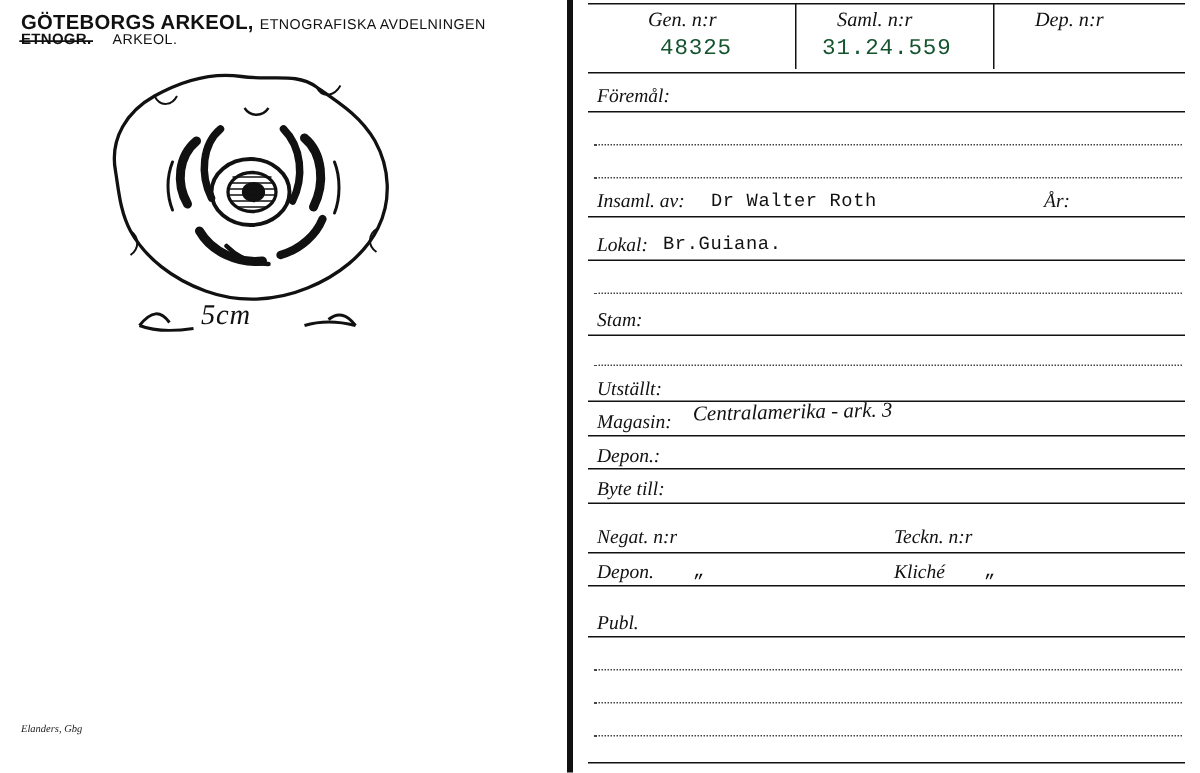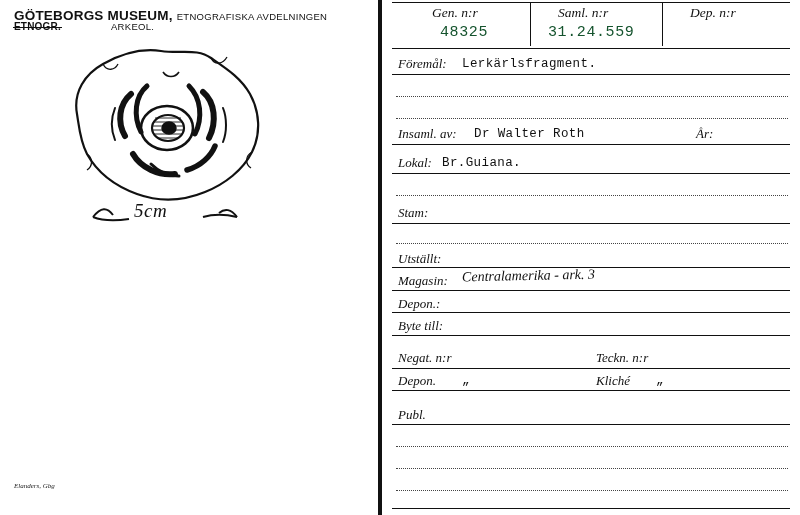--- a/index.html
+++ b/index.html
@@ -78,21 +78,21 @@
   .struck::before {
     content: "";
     position: absolute;
     left: -1px;
     right: -1px;
     top: 58%;
     height: 1px;
     background: #111;
   }
   .museum-sub .arkeol {
-    margin-left: 50px;
+    margin-left: 14px;
     font-size: 9.5px;
     font-weight: normal;
     letter-spacing: 0.3px;
   }
 
   .artifact {
     position: absolute;
     left: 55px;
     top: 42px;
     width: 230px;
@@ -218,21 +218,21 @@
   }
 </style>
 </head>
 <body>
 
 <div class="card">
 
   <div class="left-panel">
 
     <div class="museum-header">
-      <span class="museum-name">GÖTEBORGS MUSEUM,</span><span class="museum-dept">ETNOGRAFISKA AVDELNINGEN</span>
+      <span class="museum-name">GÖTEBORGS ARKEOL,</span><span class="museum-dept">ETNOGRAFISKA AVDELNINGEN</span>
     </div>
 
     <div class="museum-sub">
       <span class="struck">ETNOGR.</span><span class="arkeol">ARKEOL.</span>
     </div>
 
     <svg class="artifact" viewBox="0 0 230 165">
       <path d="M22,72 C18,50 30,32 48,22 C66,12 86,6 106,9 C126,12 142,6 156,16
                C172,27 186,36 195,52 C205,70 206,92 197,110 C188,128 170,142 150,150
                C128,159 104,160 82,152 C60,144 42,130 32,112 C25,99 24,84 22,72 Z" fill="none" stroke="#111" stroke-width="2.2" stroke-linejoin="round"></path>
@@ -287,21 +287,20 @@
       <div class="vline" style="left:140px; top:2px; height:44px;"></div>
       <div class="vline" style="left:272px; top:2px; height:44px;"></div>
       <div class="hdr-val hdr-v1">48325</div>
       <div class="hdr-val hdr-v2">31.24.559</div>
       <div class="hdr-val" style="left:310px;"></div>
     </div>
     <div class="rule" style="left:2px; top:2px; width:398px;"></div>
     <div class="rule" style="left:2px; top:48px; width:398px;"></div>
 
     <div class="field" style="top:56px;">Föremål:</div>
-    <div class="typed" style="left:72px; top:57px;">Lerkärlsfragment.</div>
     <div class="rule" style="left:2px; top:74px; width:398px;"></div>
     <div class="rule dotted" style="left:6px; top:96px; width:392px;"></div>
     <div class="rule dotted" style="left:6px; top:118px; width:392px;"></div>
 
     <div class="field" style="top:126px;font-style:italic;">Insaml. av:</div>
     <div class="typed" style="left:84px; top:127px;">Dr Walter Roth</div>
     <div class="field-right" style="left:306px; top:126px;">År:</div>
     <div class="typed" style="left:340px; top:127px;"></div>
     <div class="rule" style="left:2px; top:144px; width:398px;"></div>
 

